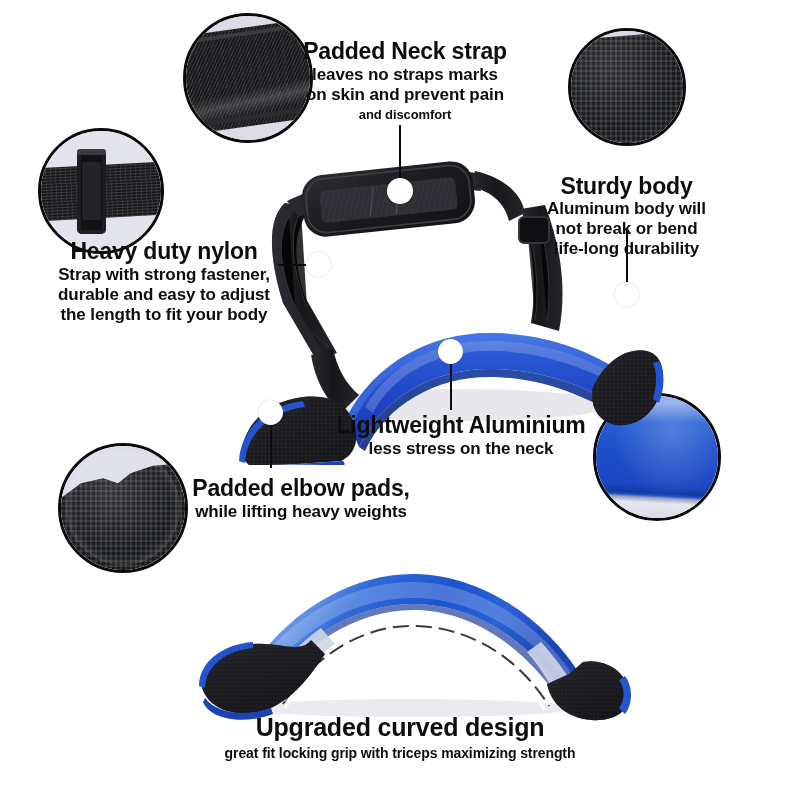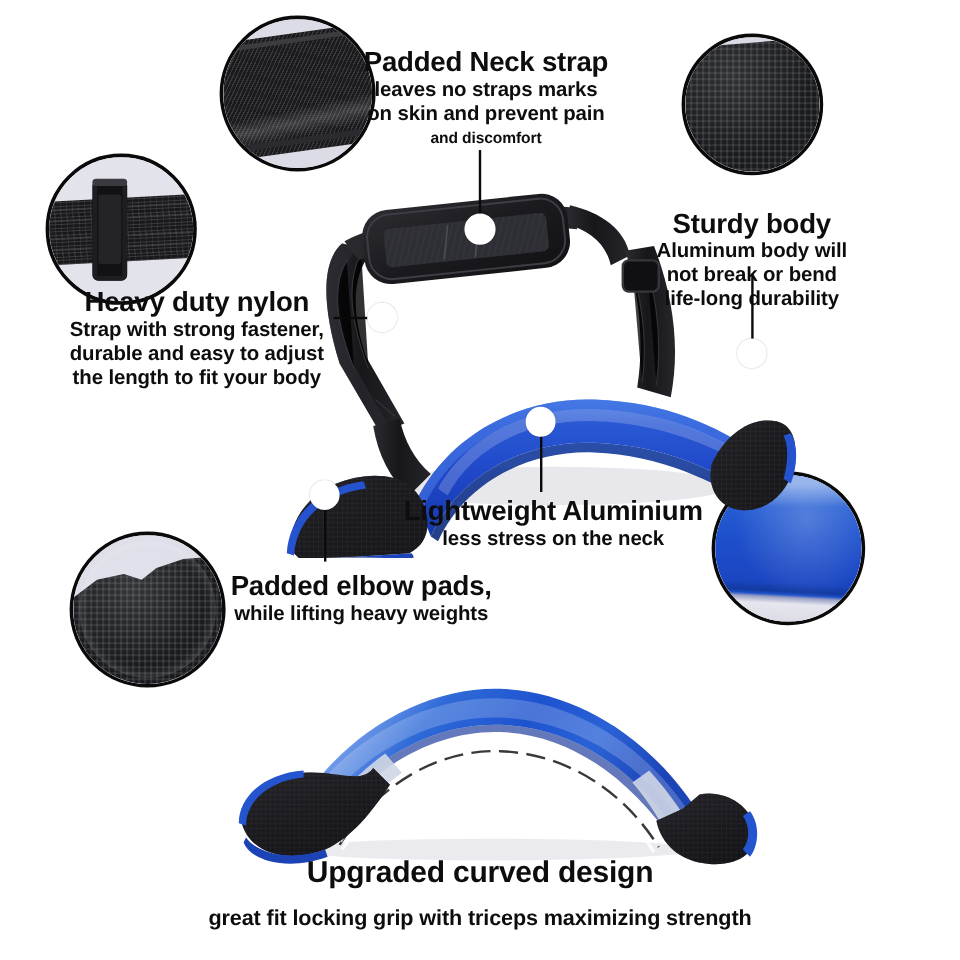--- a/index.html
+++ b/index.html
@@ -346,16 +346,16 @@
     <div class="ct-line" style="font-size:17px; line-height:20px;">less stress on the neck</div>
   </div>
 
   <div class="callout center" style="left:150px; top:475px; width:248px;margin-left:27px;">
     <div class="ct-title" style="font-size:23px; line-height:27px;">Padded elbow pads,</div>
     <div class="ct-line" style="font-size:17px; line-height:20px;">while lifting heavy weights</div>
   </div>
 
   <div class="callout center" style="left:100px; top:713px; width:600px;">
     <div class="ct-title" style="font-size:25px; line-height:29px;">Upgraded curved design</div>
-    <div class="ct-line" style="font-size:18px; line-height:22px;margin-top:12px;">great fit locking grip with triceps maximizing strength</div>
+    <div class="ct-line" style="font-size:14px; line-height:22px;">great fit locking grip with triceps maximizing strength</div>
   </div>
 
 </div>
 
 </body></html>

